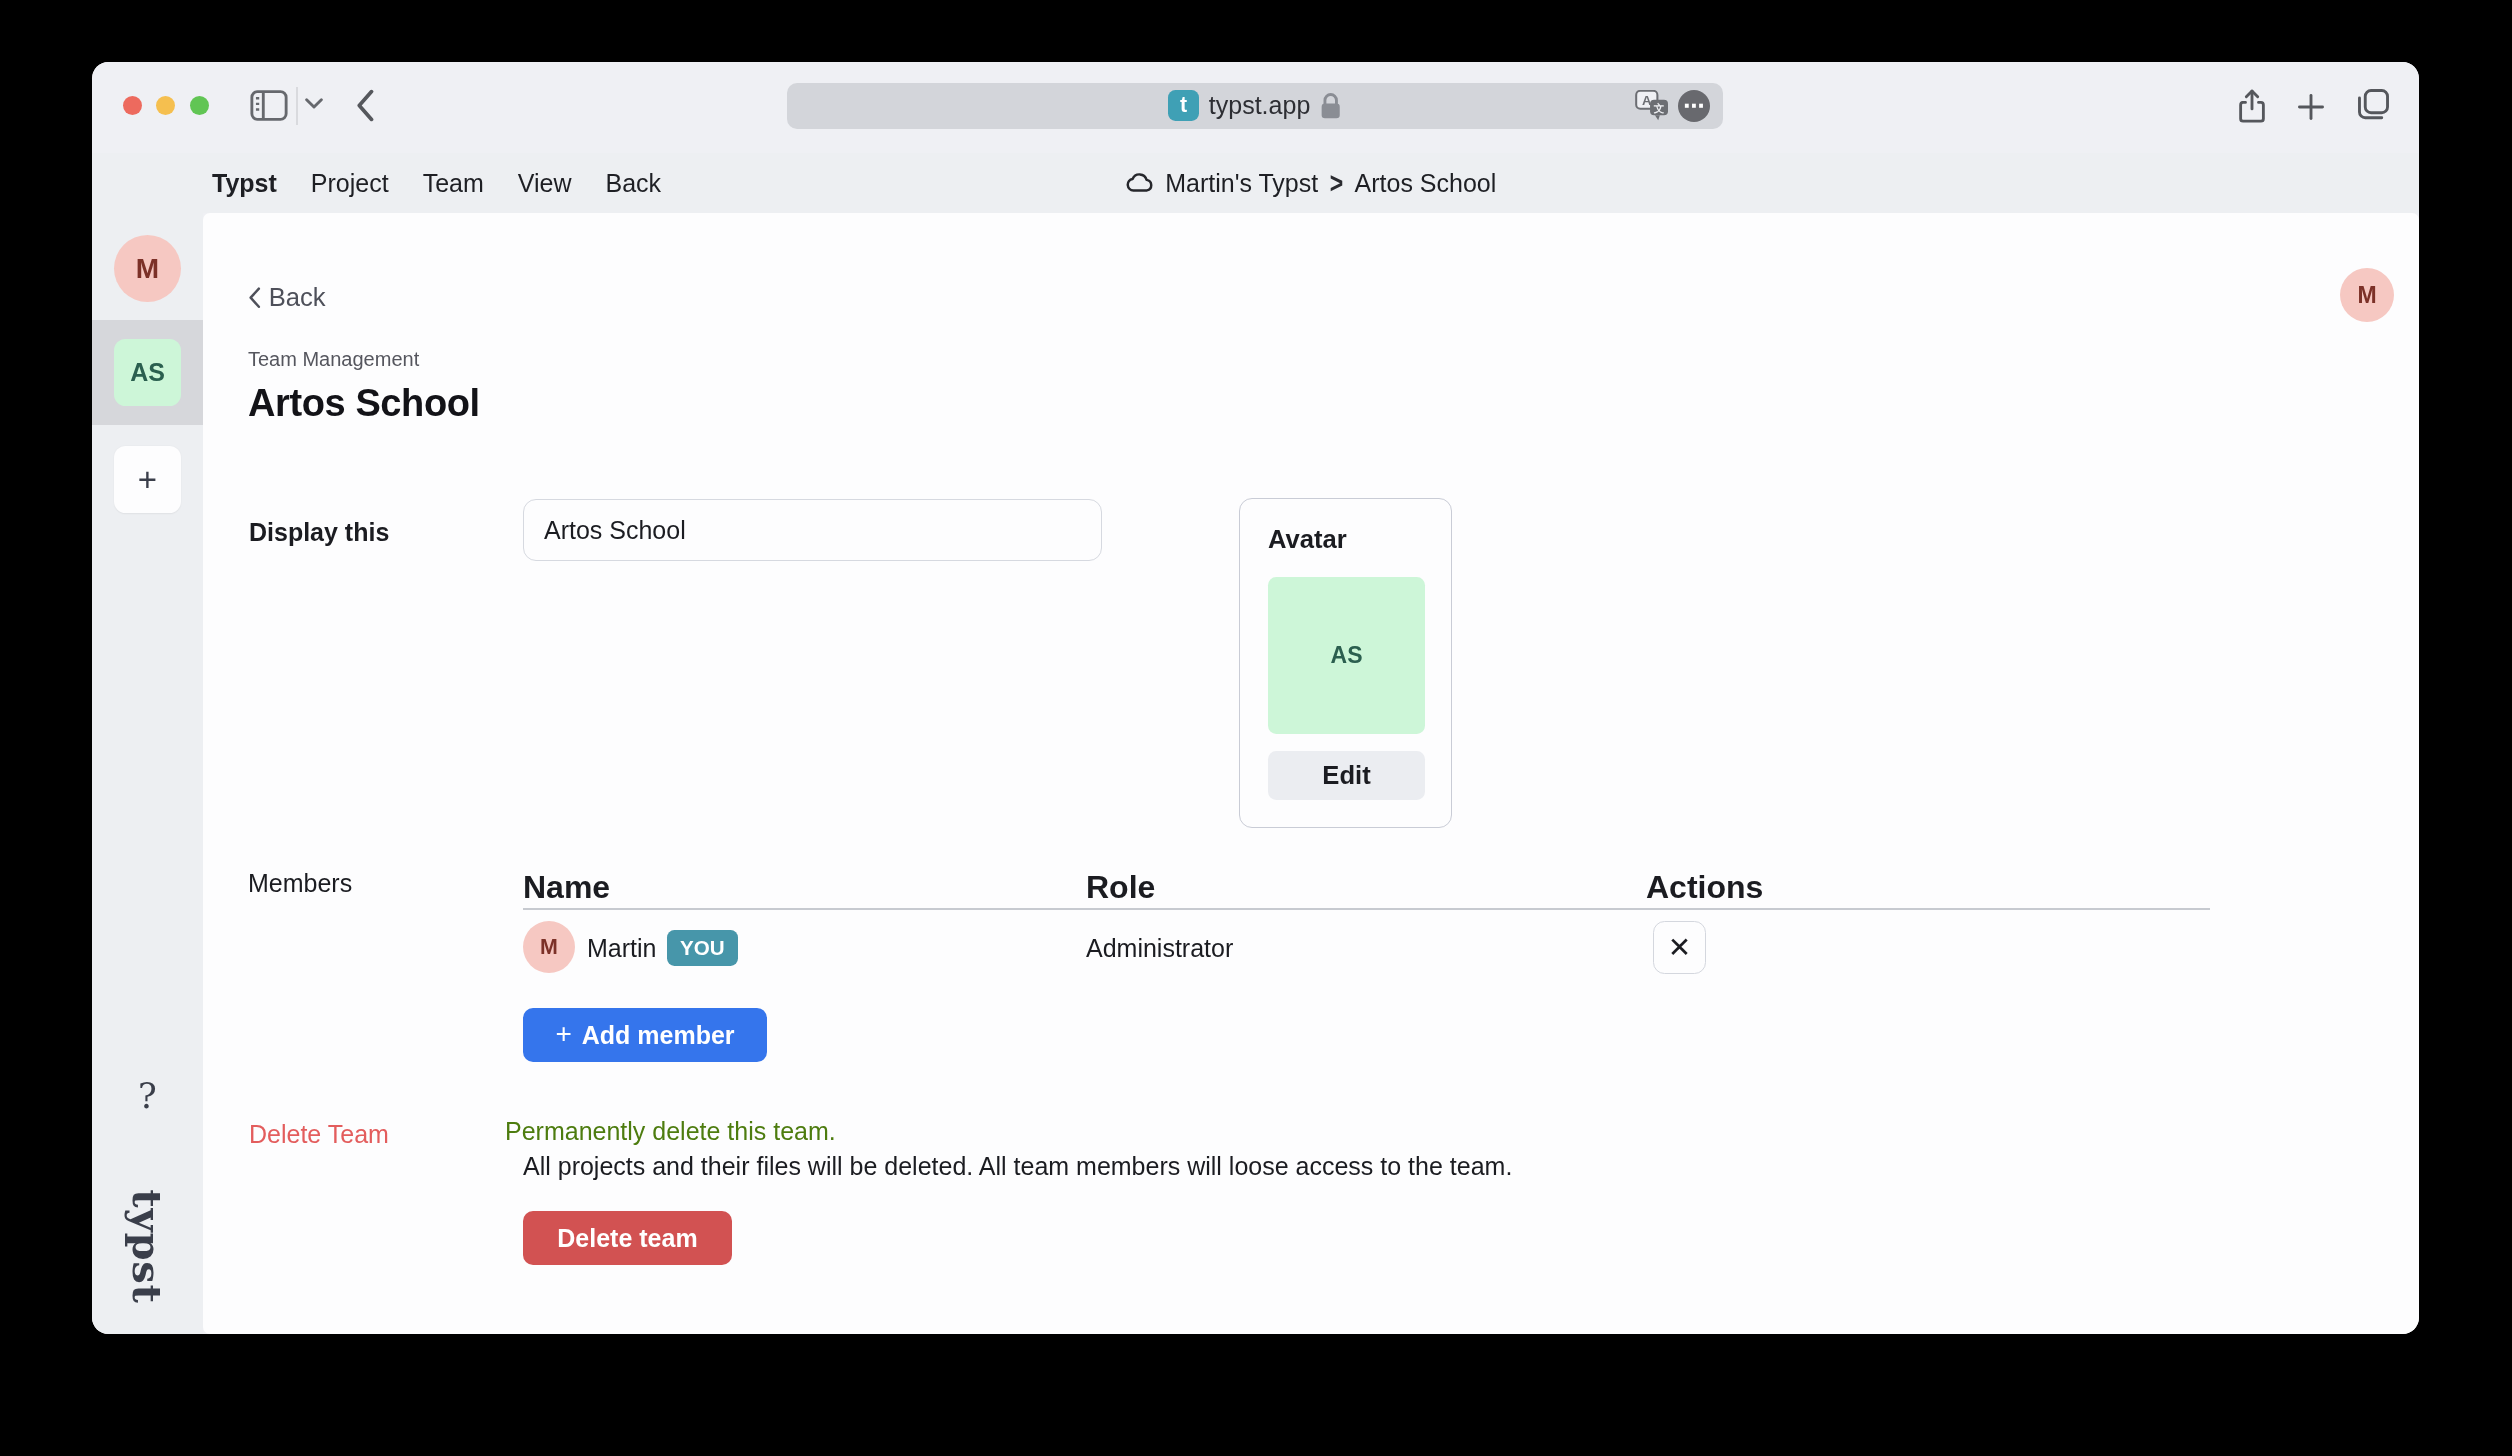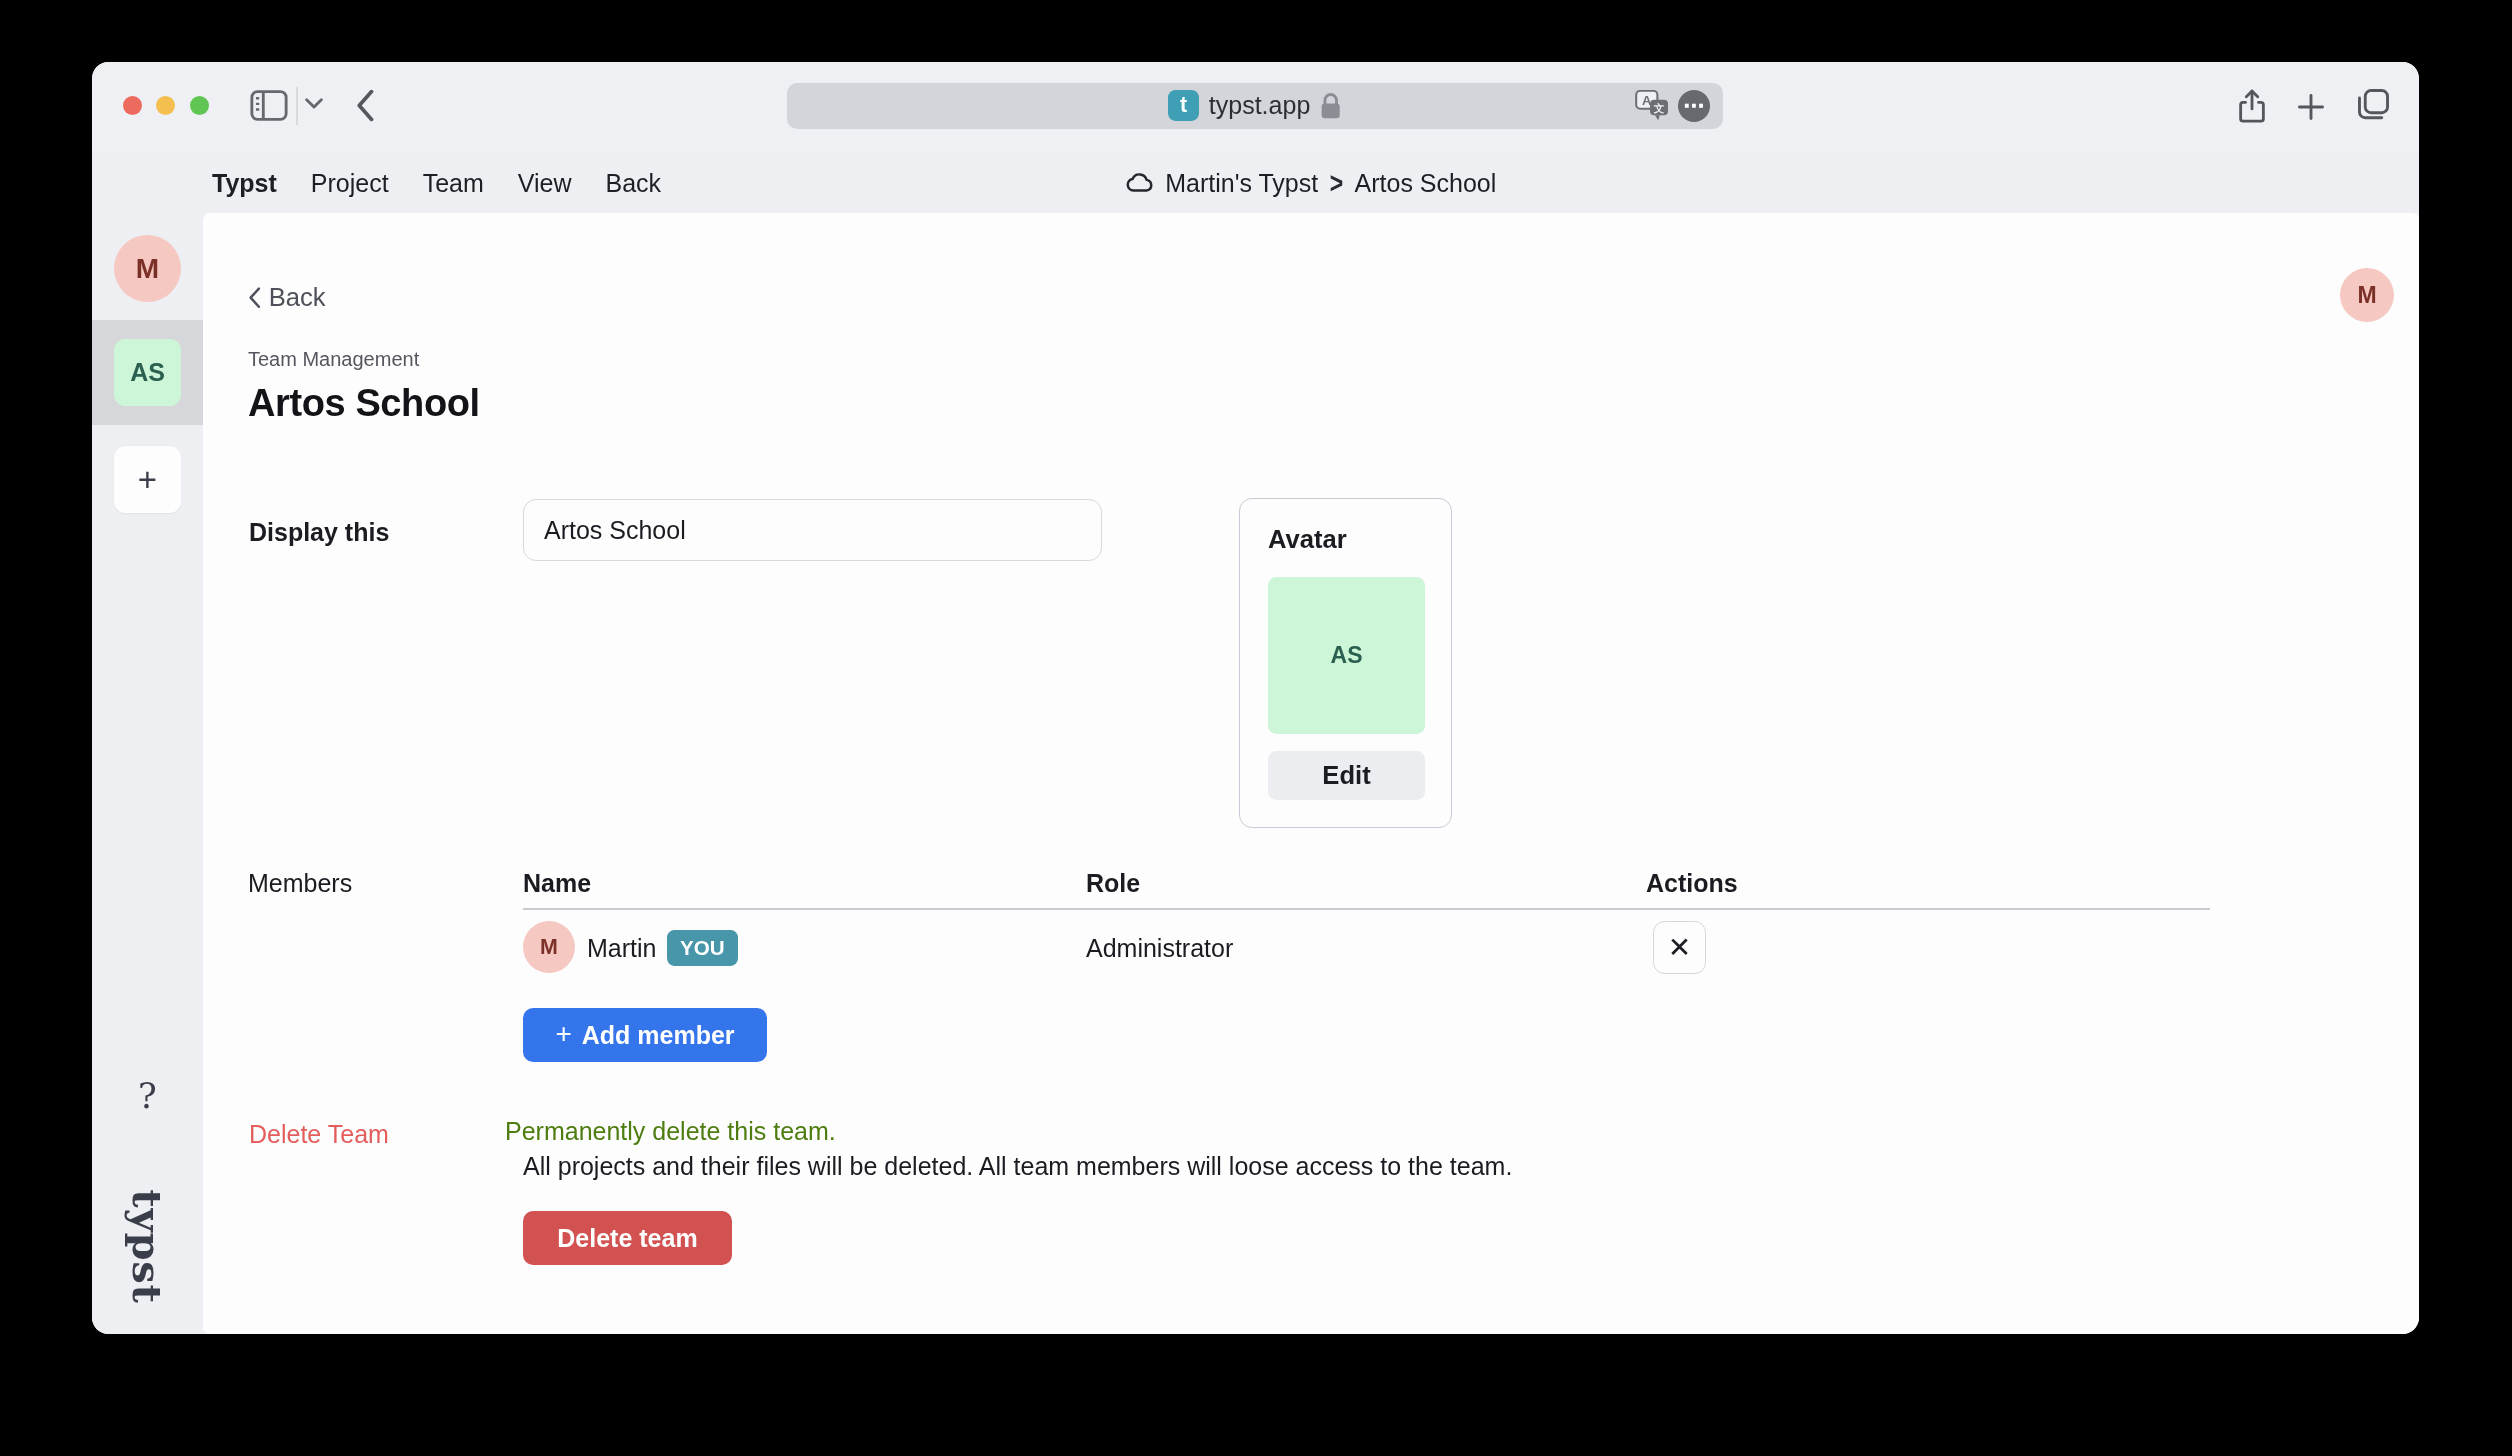--- a/index.html
+++ b/index.html
@@ -47,21 +47,21 @@
 
   .field-label { position:absolute; left:46px; top:305px; font-size:25px; font-weight:bold; color:#1b1c21; }
   .display-input { position:absolute; left:320px; top:286px; width:579px; height:62px; border:1.6px solid #d6d9e0; border-radius:13px; background:#fdfdfe; font-size:25px; color:#1b1c21; padding:0 20px; font-family:inherit; outline:none; }
 
   .avatar-card { position:absolute; left:1036px; top:285px; width:213px; height:330px; border:1.6px solid #c9ccd6; border-radius:13px; background:#fdfdfe; }
   .avatar-card-title { position:absolute; left:28px; top:26px; font-size:25.6px; font-weight:bold; color:#1b1c21; }
   .avatar-card-square { position:absolute; left:28px; top:78px; width:157px; height:157px; border-radius:8.2px; background:#cdf6d8; color:#2b5f4f; font-weight:bold; font-size:23px; display:flex; align-items:center; justify-content:center; }
   .avatar-edit-btn { position:absolute; left:28px; top:252px; width:157px; height:49px; border-radius:8.2px; background:#ebedf1; border:none; font-size:25.6px; font-weight:bold; color:#1b1c21; font-family:inherit; }
 
   .members-label { position:absolute; left:45px; top:656px; font-size:25px; font-weight:normal; color:#1b1c21; }
-  .col-header { position:absolute; top:656px; font-size:25px; font-weight:bold; color:#1b1c21; }
+  .col-header { position:absolute; top:656px; font-size:32px; font-weight:bold; color:#1b1c21; }
   .col-name { left:320px; } .col-role { left:883px; } .col-actions { left:1443px; }
   .table-divider { position:absolute; left:320px; top:695px; width:1687px; height:1.6px; background:#c7cad0; }
 
   .row-avatar { position:absolute; left:320px; top:708px; width:52px; height:52px; border-radius:50%; background:#f6c8c2; color:#7c3128; font-weight:bold; font-size:21.4px; display:flex; align-items:center; justify-content:center; }
   .row-name { position:absolute; left:384px; top:721px; font-size:25px; color:#1b1c21; }
   .you-badge { position:absolute; left:464px; top:717px; height:36px; padding:4px 13px; border-radius:7.4px; background:#4796aa; color:#fff; font-size:20.6px; font-weight:bold; display:flex; align-items:center; }
   .row-role { position:absolute; left:883px; top:721px; font-size:25px; color:#1b1c21; }
   .remove-btn { position:absolute; left:1450px; top:708px; width:53px; height:53px; border-radius:11.5px; border:1.6px solid #d4d7de; background:#fdfdfe; font-size:28px; font-weight:300; color:#1b1c21; font-family:inherit; display:flex; align-items:center; justify-content:center; }
 
   .add-member-btn { position:absolute; left:320px; top:795px; width:244px; height:54px; border:none; border-radius:10px; background:#3575ec; color:#fff; font-size:25px; font-weight:bold; font-family:inherit; display:flex; align-items:center; justify-content:center; gap:10px; }

